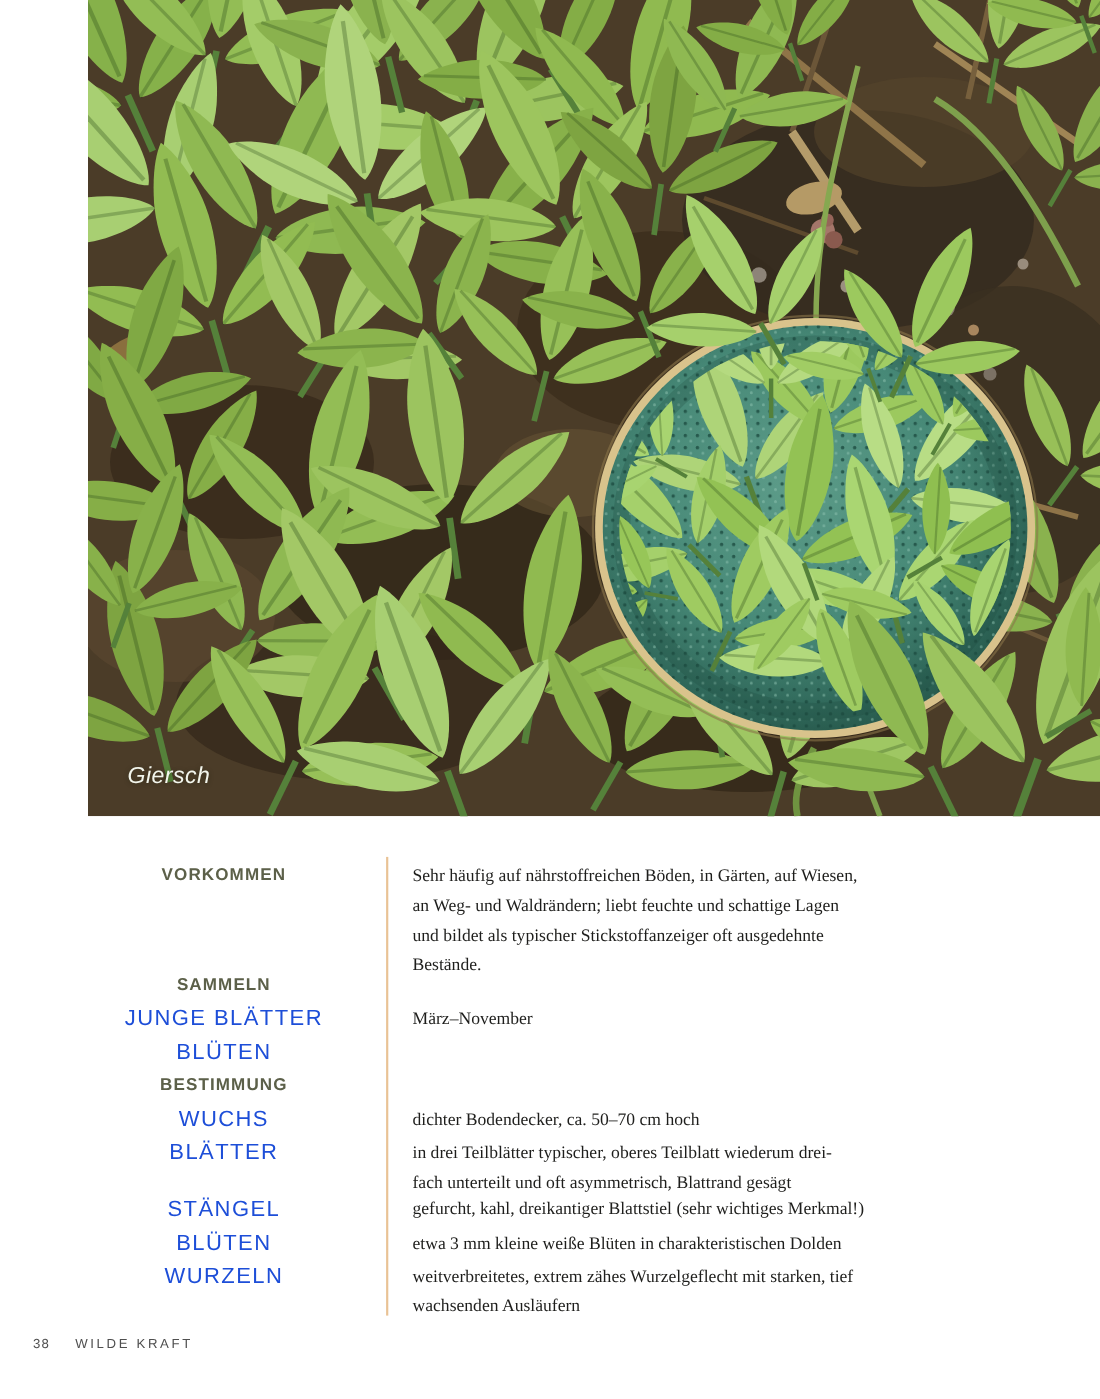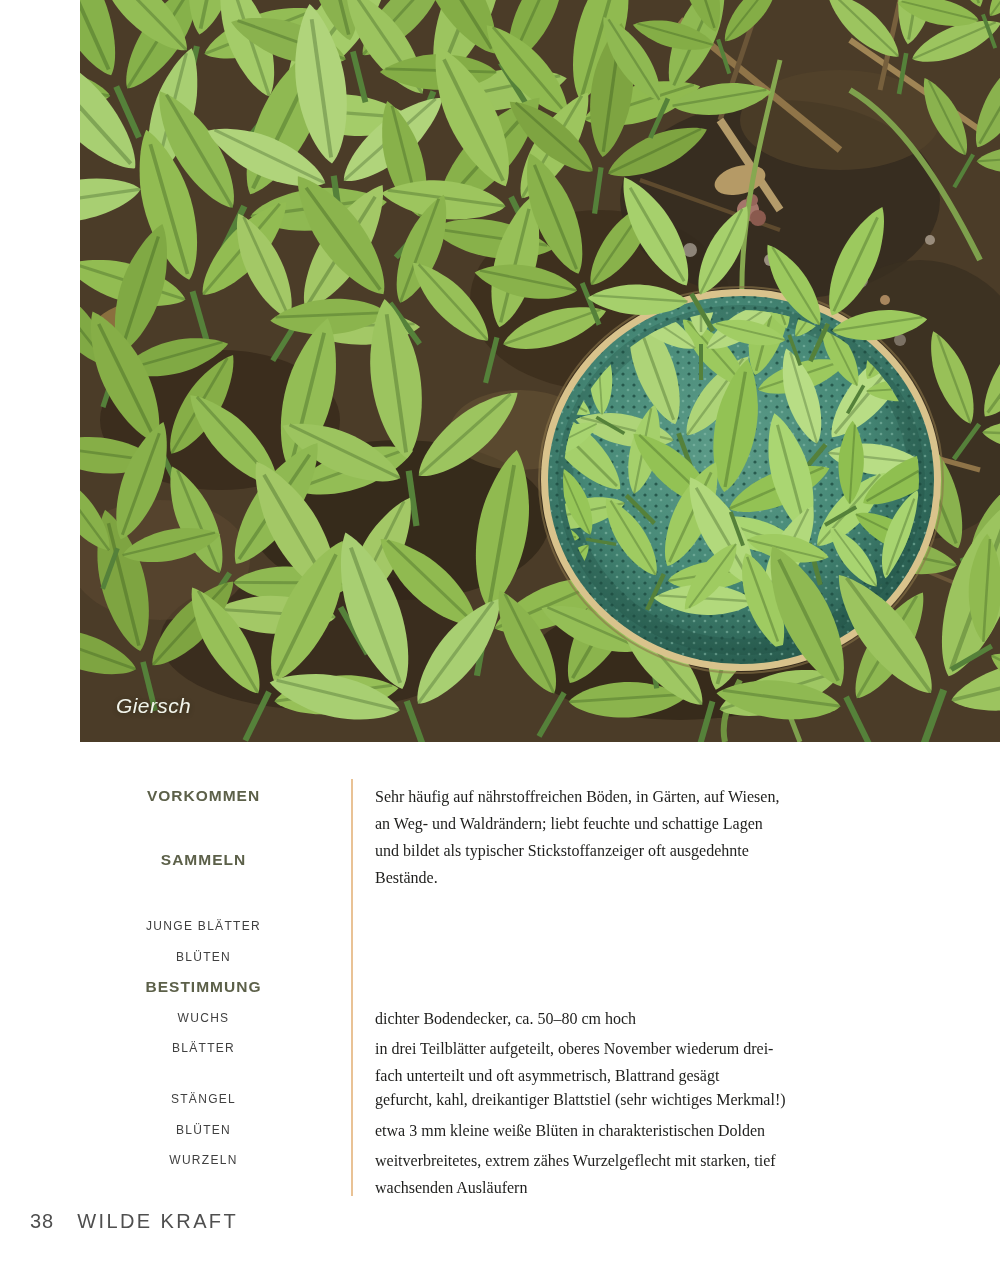--- a/index.html
+++ b/index.html
@@ -15,29 +15,29 @@
   .photo svg{display:block;width:920px;height:742px;}
   .caption{
     position:absolute;left:36px;top:694px;
     font-style:italic;font-weight:500;font-size:21px;color:#f2f5ec;
     letter-spacing:.4px;text-shadow:0 1px 5px rgba(20,30,10,.35);
   }
   
   .divider{position:absolute;left:351px;top:779px;width:2px;height:417px;background:#e9c295;}
   .lbl{position:absolute;left:80px;width:247px;text-align:center;line-height:20px;}
   .lbl.head{color:#5c6049;font-weight:700;font-size:15.5px;letter-spacing:1px;}
-  .lbl.sub{color:#404040;font-weight:400;font-size:12px;letter-spacing:1.3px;}
+  .lbl.sub{color:#1d4ed8;font-weight:400;font-size:20px;letter-spacing:1.3px;}
   .txt{
     position:absolute;left:375px;width:620px;
     font-family:"Liberation Serif",serif;font-size:16px;line-height:27px;
     color:#1e1e1c;white-space:pre-line;
   }
   
   .footer{position:absolute;left:30px;top:1211px;display:flex;gap:23px;
-    color:#4f4f4f;font-size:20px;line-height:20px;}
+    color:#4f4f4f;font-size:12px;line-height:20px;}
   .pagenum{letter-spacing:1px;}
   .booktitle{letter-spacing:2.4px;}
 </style>
 </head>
 <body>
 
 <div class="page">
 
   <figure class="photo">
     <svg viewBox="0 0 920 742" aria-hidden="true">
@@ -199,33 +199,34 @@
   </figure>
 
   <div class="divider"></div>
 
   <div class="lbl head" style="top:786px">VORKOMMEN</div>
   <div class="txt" style="top:783px">Sehr häufig auf nährstoffreichen Böden, in Gärten, auf Wiesen,
 an Weg- und Waldrändern; liebt feuchte und schattige Lagen
 und bildet als typischer Stickstoffanzeiger oft ausgedehnte
 Bestände.</div>
 
-  <div class="lbl head" style="top:850px">SAMMELN</div>
+  <div class="lbl head" style="top:886px">SAMMELN</div>
 
   <div class="lbl sub" style="top:916px">JUNGE BLÄTTER</div>
+  <div class="txt" style="top:913px">März–November</div>
 
   <div class="lbl sub" style="top:947px">BLÜTEN</div>
 
   <div class="lbl head" style="top:977px">BESTIMMUNG</div>
 
   <div class="lbl sub" style="top:1008px">WUCHS</div>
-  <div class="txt" style="top:1005px">dichter Bodendecker, ca. 50–80 cm hoch</div>
+  <div class="txt" style="top:1005px">dichter Bodendecker, ca. 50–70 cm hoch</div>
 
   <div class="lbl sub" style="top:1038px">BLÄTTER</div>
-  <div class="txt" style="top:1035px">in drei Teilblätter aufgeteilt, oberes November wiederum drei-
+  <div class="txt" style="top:1035px">in drei Teilblätter typischer, oberes Teilblatt wiederum drei-
 fach unterteilt und oft asymmetrisch, Blattrand gesägt</div>
 
   <div class="lbl sub" style="top:1089px">STÄNGEL</div>
   <div class="txt" style="top:1086px">gefurcht, kahl, dreikantiger Blattstiel (sehr wichtiges Merkmal!)</div>
 
   <div class="lbl sub" style="top:1120px">BLÜTEN</div>
   <div class="txt" style="top:1117px">etwa 3 mm kleine weiße Blüten in charakteristischen Dolden</div>
 
   <div class="lbl sub" style="top:1150px">WURZELN</div>
   <div class="txt" style="top:1147px">weitverbreitetes, extrem zähes Wurzelgeflecht mit starken, tief

